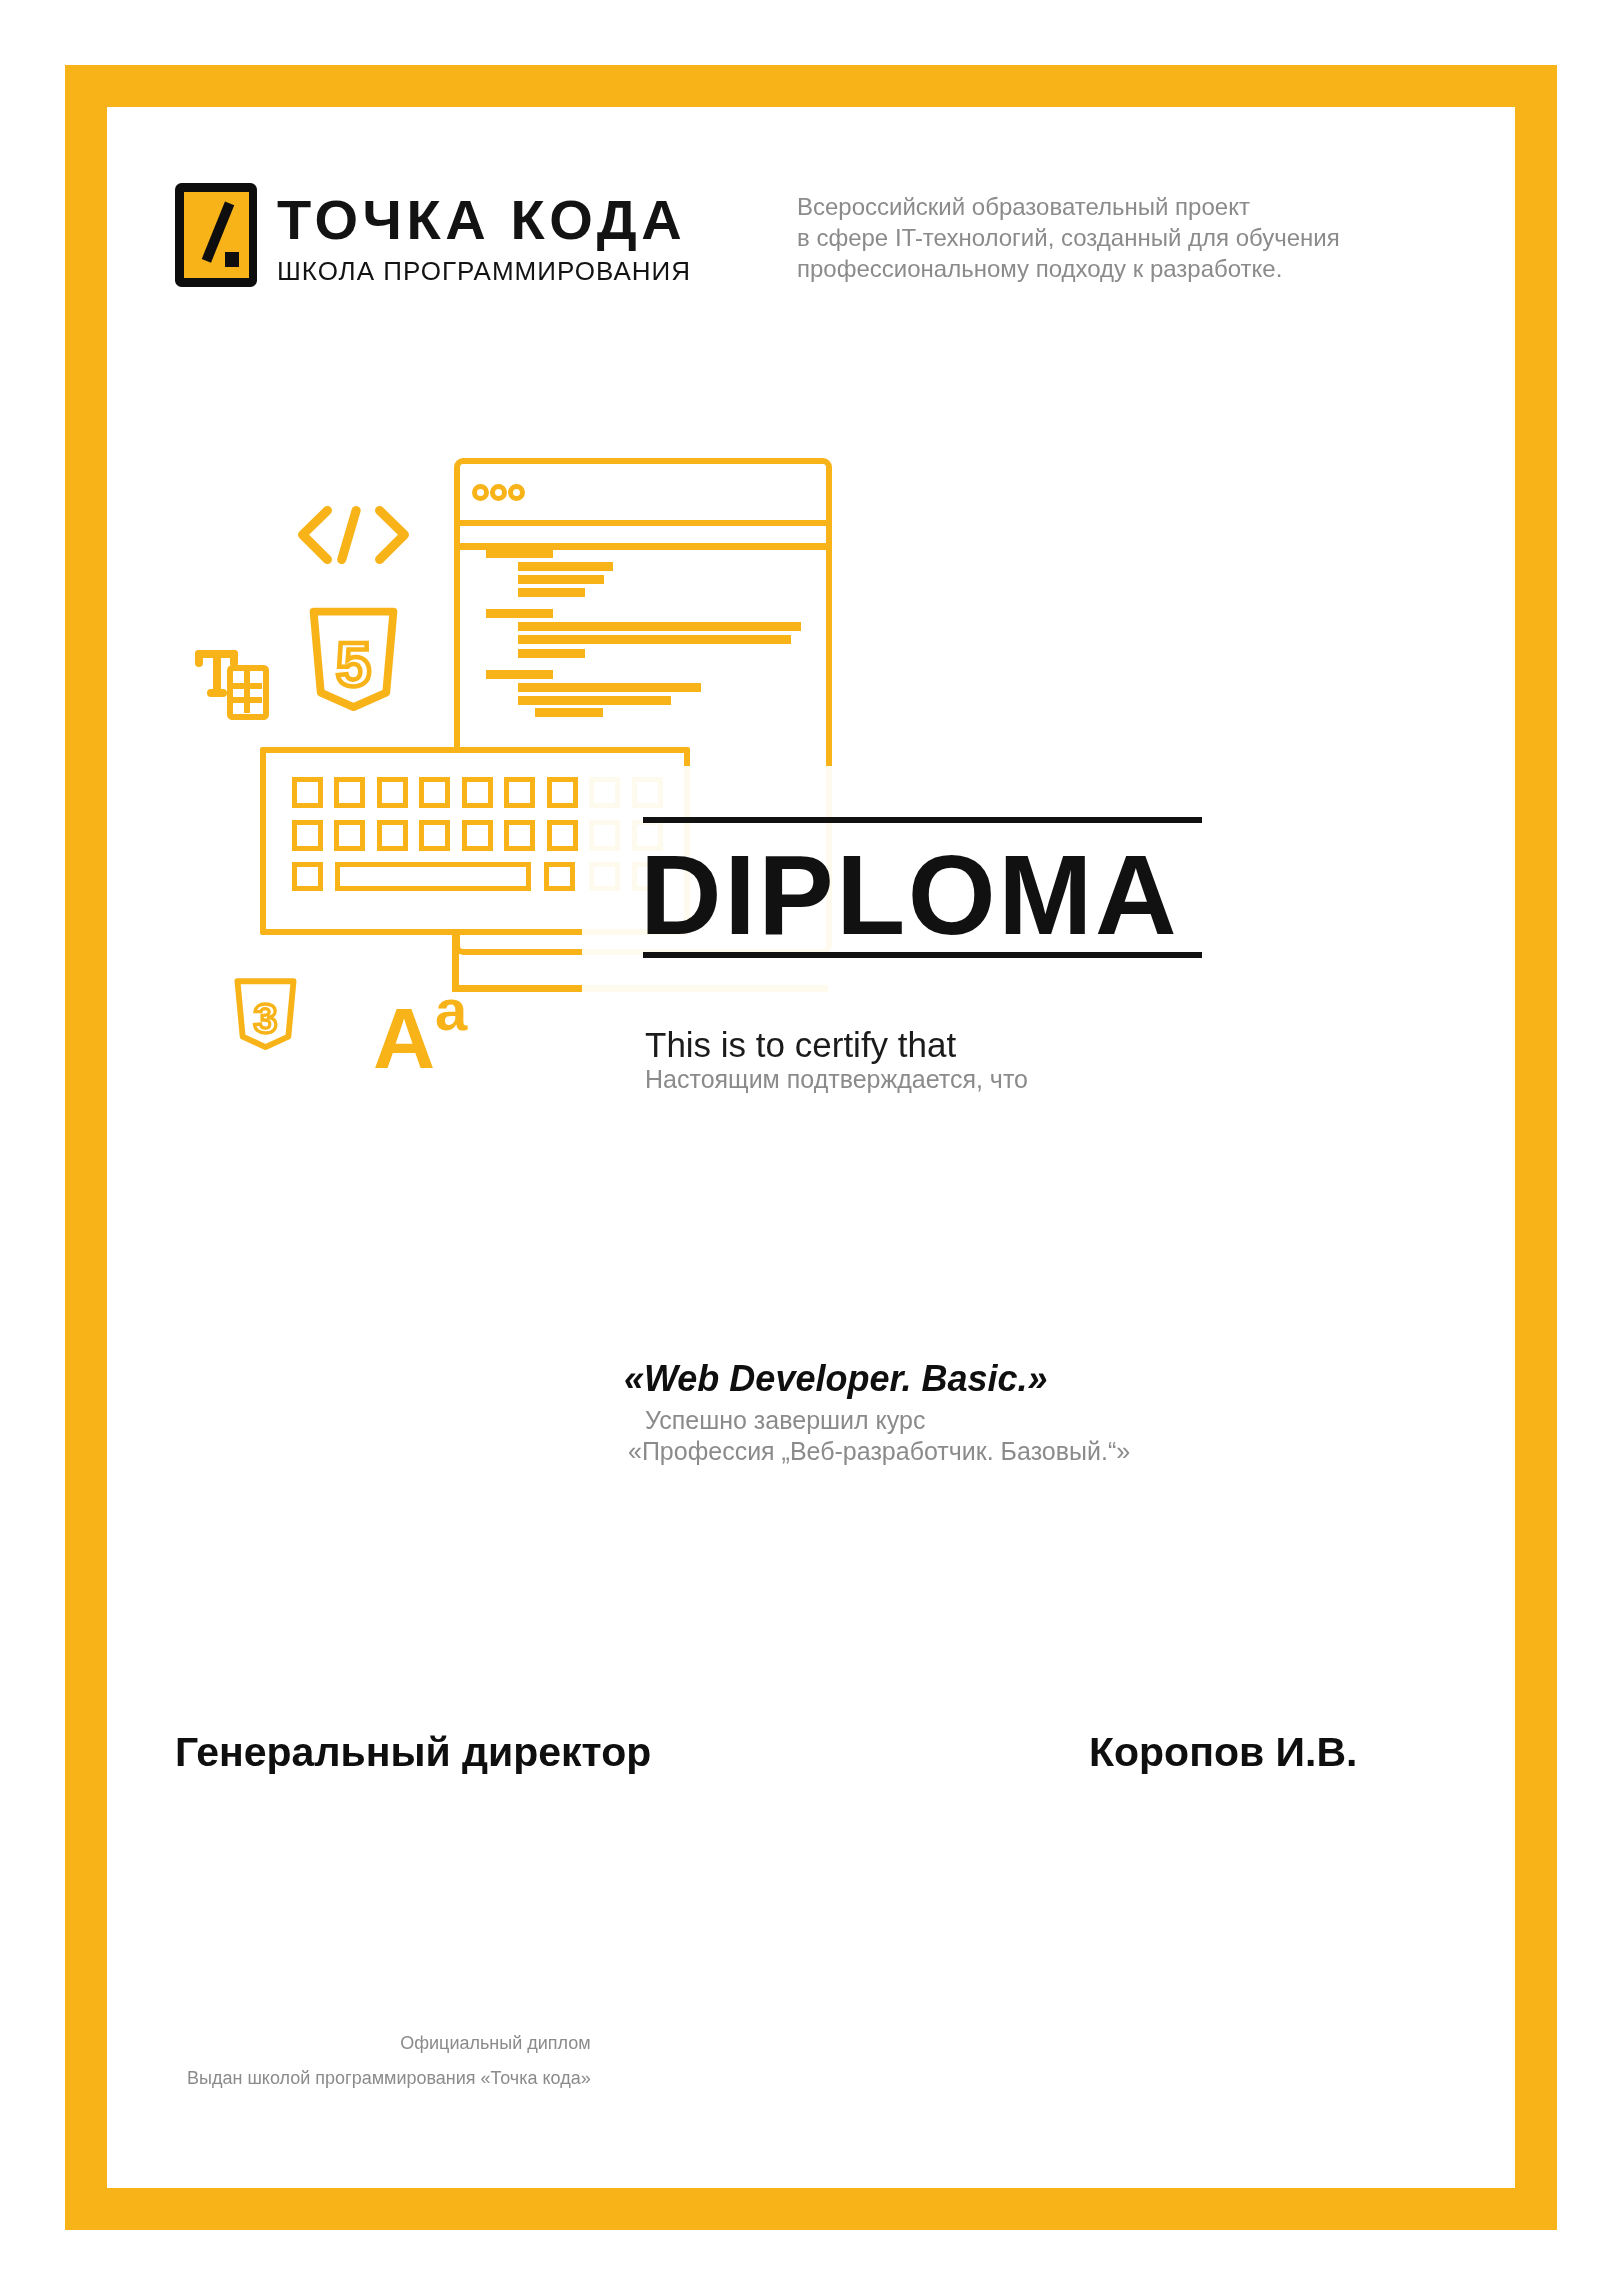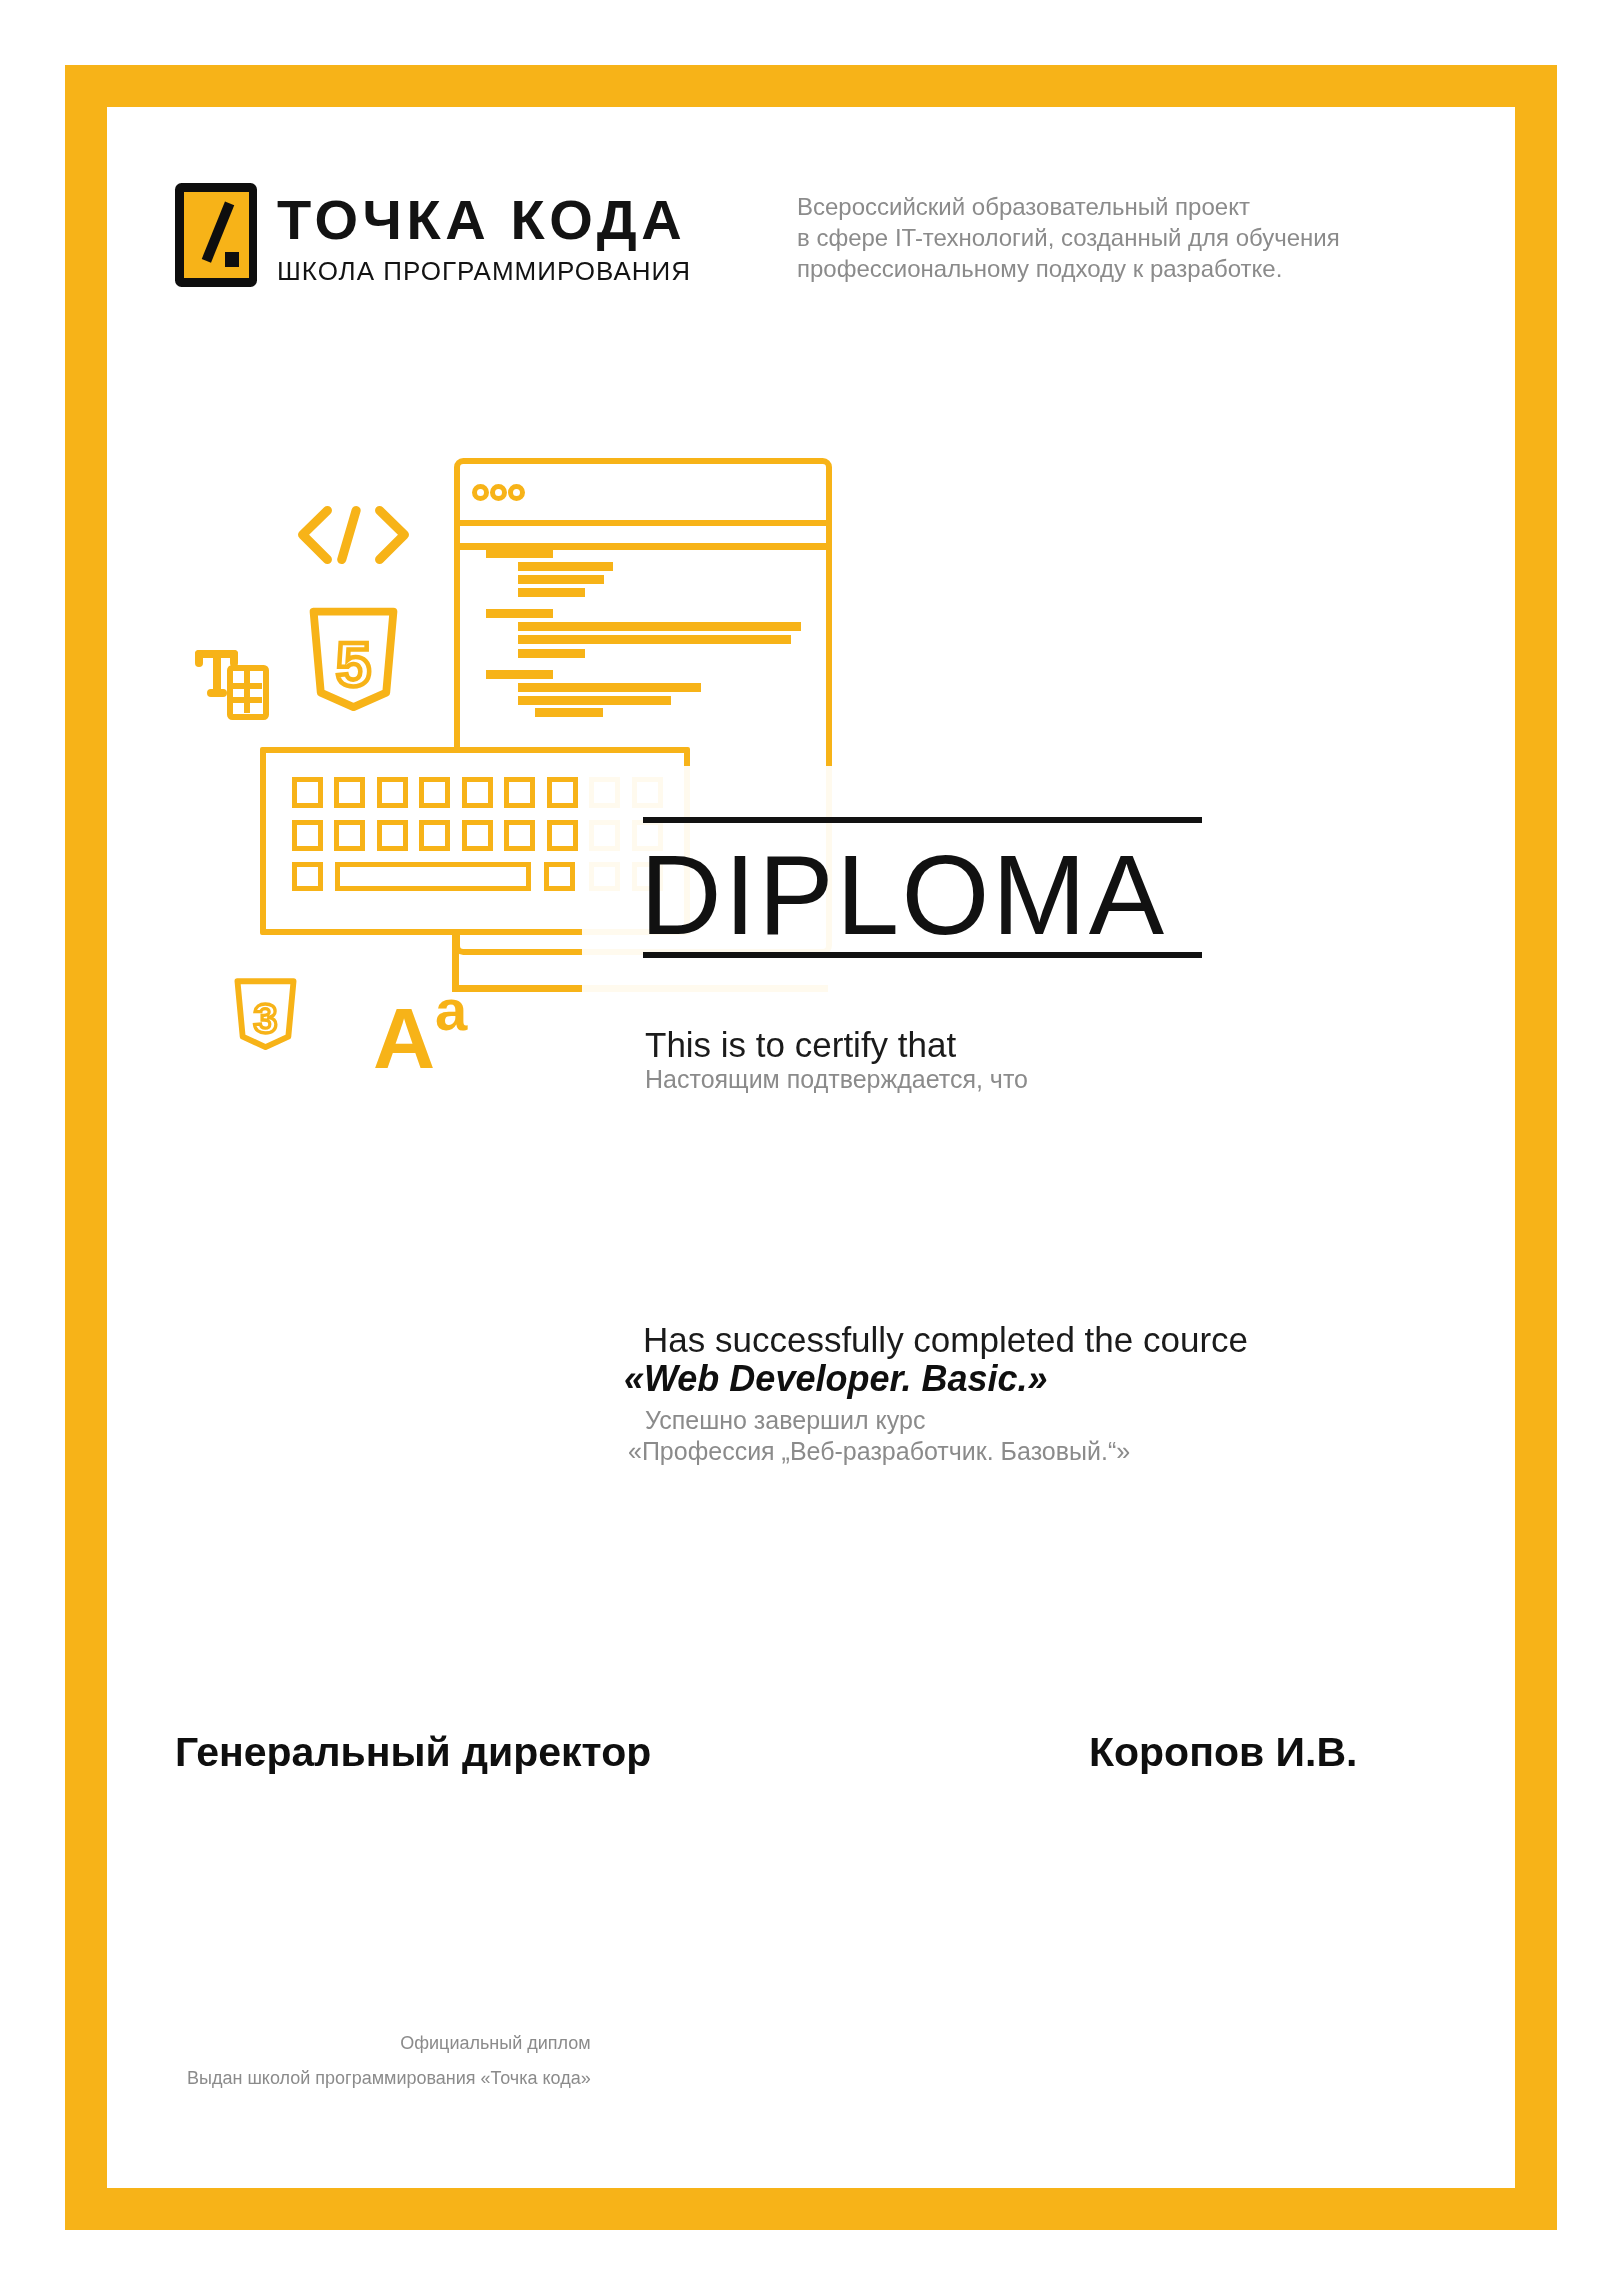--- a/index.html
+++ b/index.html
@@ -39,21 +39,21 @@
 
   .aa{left:339px;top:976px;color:var(--yl);font-weight:700;white-space:nowrap;margin-left:34px;}
   .aa .big{font-size:86px;}
   .aa .small{font-size:58px;vertical-align:38px;}
 
   
   .plate{left:582px;top:766px;width:654px;height:353px;background:rgba(255,255,255,0.93);}
 
   
   .dip-line{left:643px;width:559px;height:5.9px;background:#111;}
-  .dip-title{left:640px;top:830px;width:566px;font-size:113px;font-weight:400;letter-spacing:2.6px;color:#111;white-space:nowrap;}
+  .dip-title{left:640px;top:830px;width:566px;font-size:113px;font-weight:700;letter-spacing:2.6px;color:#111;white-space:nowrap;}
   .certify-en{left:645px;top:1025px;font-size:35px;color:#1b1b1b;}
   .certify-ru{left:645px;top:1065px;font-size:25px;color:var(--gray);}
 
   .course-en{left:643px;top:1320px;font-size:35px;color:#1b1b1b;}
   .course-name{left:624px;top:1358px;font-size:36px;font-weight:700;color:#0f0f0f;font-style:italic;}
   .course-ru1{left:645px;top:1406px;font-size:25px;color:var(--gray);}
   .course-ru2{left:628px;top:1437px;font-size:25px;color:var(--gray);}
 
   .sign-role{left:175px;top:1729px;font-size:41px;font-weight:700;color:#0f0f0f;}
   .sign-name{left:1089px;top:1729px;font-size:41px;font-weight:700;color:#0f0f0f;}
@@ -168,21 +168,20 @@
 
   <div class="abs plate"></div>
 
   <div class="abs dip-line" style="top:817px"></div>
   <div class="abs dip-title">DIPLOMA</div>
   <div class="abs dip-line" style="top:952px"></div>
 
   <div class="abs certify-en">This is to certify that</div>
   <div class="abs certify-ru">Настоящим подтверждается, что</div>
 
-  <div class="abs course-en">Has successfully completed the cource</div>
   <div class="abs course-name">«Web Developer. Basic.»</div>
   <div class="abs course-ru1">Успешно завершил курс</div>
   <div class="abs course-ru2">«Профессия „Веб-разработчик. Базовый.“»</div>
 
   <div class="abs sign-role">Генеральный директор</div>
   <div class="abs sign-name">Коропов И.В.</div>
 
   <div class="abs footer">Официальный диплом
 Выдан школой программирования «Точка кода»</div>
 </div>

